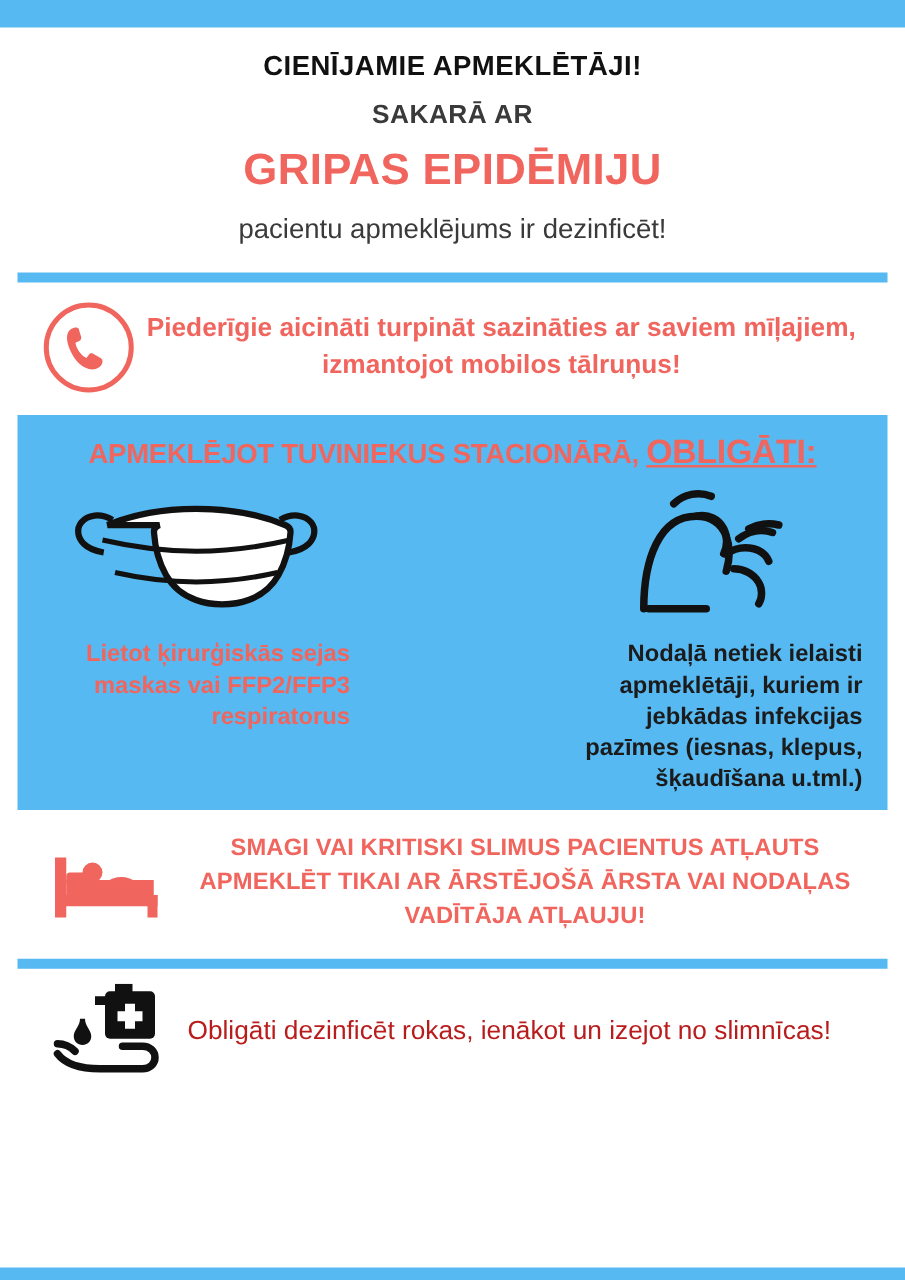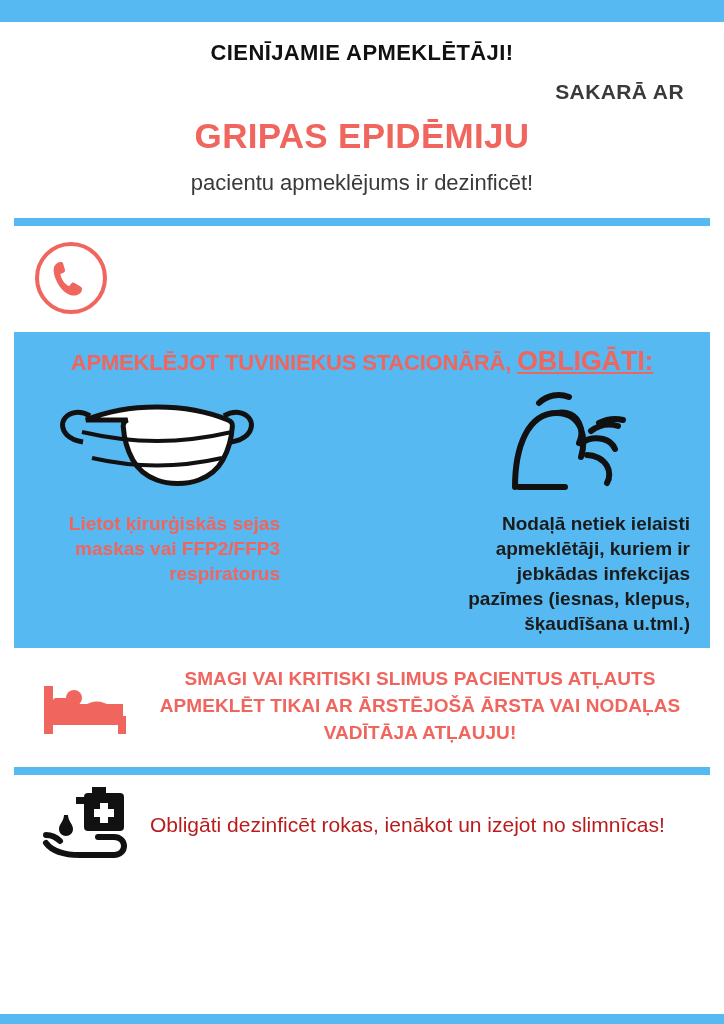--- a/index.html
+++ b/index.html
@@ -52,21 +52,20 @@
     font-weight: bold;
     letter-spacing: 0.4px;
     color: #111111;
   }
   .header .line2 {
     font-size: 21px;
     font-weight: bold;
     color: #3a3a3a;
     margin-top: 14px;
     letter-spacing: 0.4px;
-    text-align: right;
   }
   .header .line3 {
     font-size: 35px;
     font-weight: bold;
     color: #f0655d;
     margin-top: 12px;
     letter-spacing: 0.3px;
   }
   .header .line4 {
     font-size: 22px;
@@ -207,20 +206,21 @@
 
     <div class="divider"></div>
 
     <div class="phone-section">
       <div class="phone-icon">
         <svg width="76" height="76" viewBox="0 0 76 76" aria-hidden="true">
           <circle cx="38" cy="38" r="34" fill="none" stroke="#f0655d" stroke-width="4"></circle>
           <path d="M28 22c-3 0-6 2-7 5-1 4 0 9 3 15 3 6 7 10 11 12 4 2 8 2 11 0 2-1 3-3 3-5 0-1-.5-2-1.5-2.6l-6-3.4c-1.2-.7-2.6-.4-3.4.7l-2 2.6c-2.4-1.3-4.4-3-6-5.4-1.5-2.3-2.4-4.5-2.7-6.8l3-1.4c1.3-.6 1.9-2 1.5-3.3l-2-6.4C29.9 22.6 29 22 28 22z" fill="#f0655d"></path>
         </svg>
       </div>
+      <div class="phone-text">Piederīgie aicināti turpināt sazināties ar saviem mīļajiem, izmantojot mobilos tālruņus!</div>
     </div>
 
     <div class="blue-panel">
       <div class="panel-title">
         <span>APMEKLĒJOT TUVINIEKUS STACIONĀRĀ,</span>
         <span class="underline">OBLIGĀTI:</span>
       </div>
 
       <div class="columns">
 

